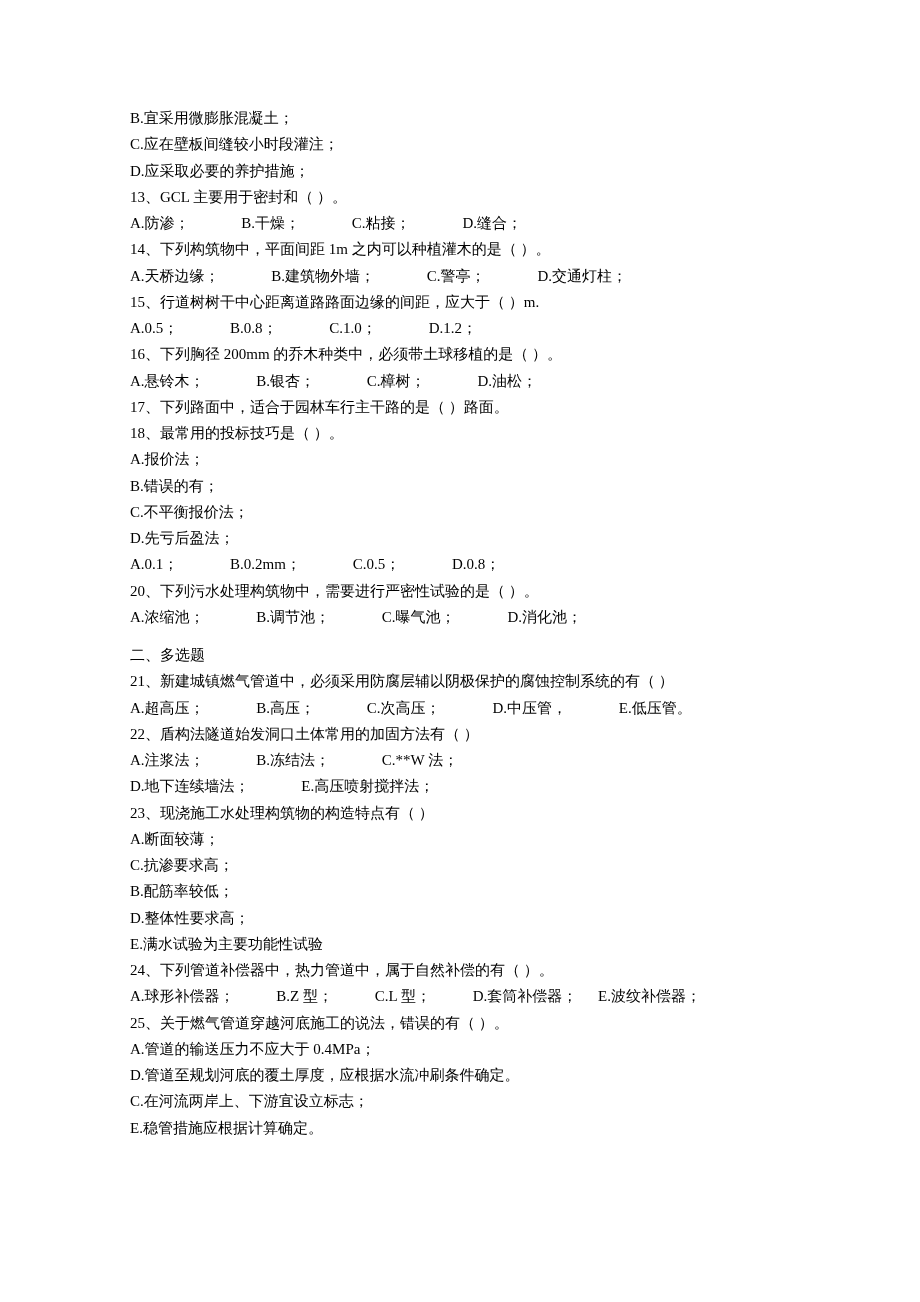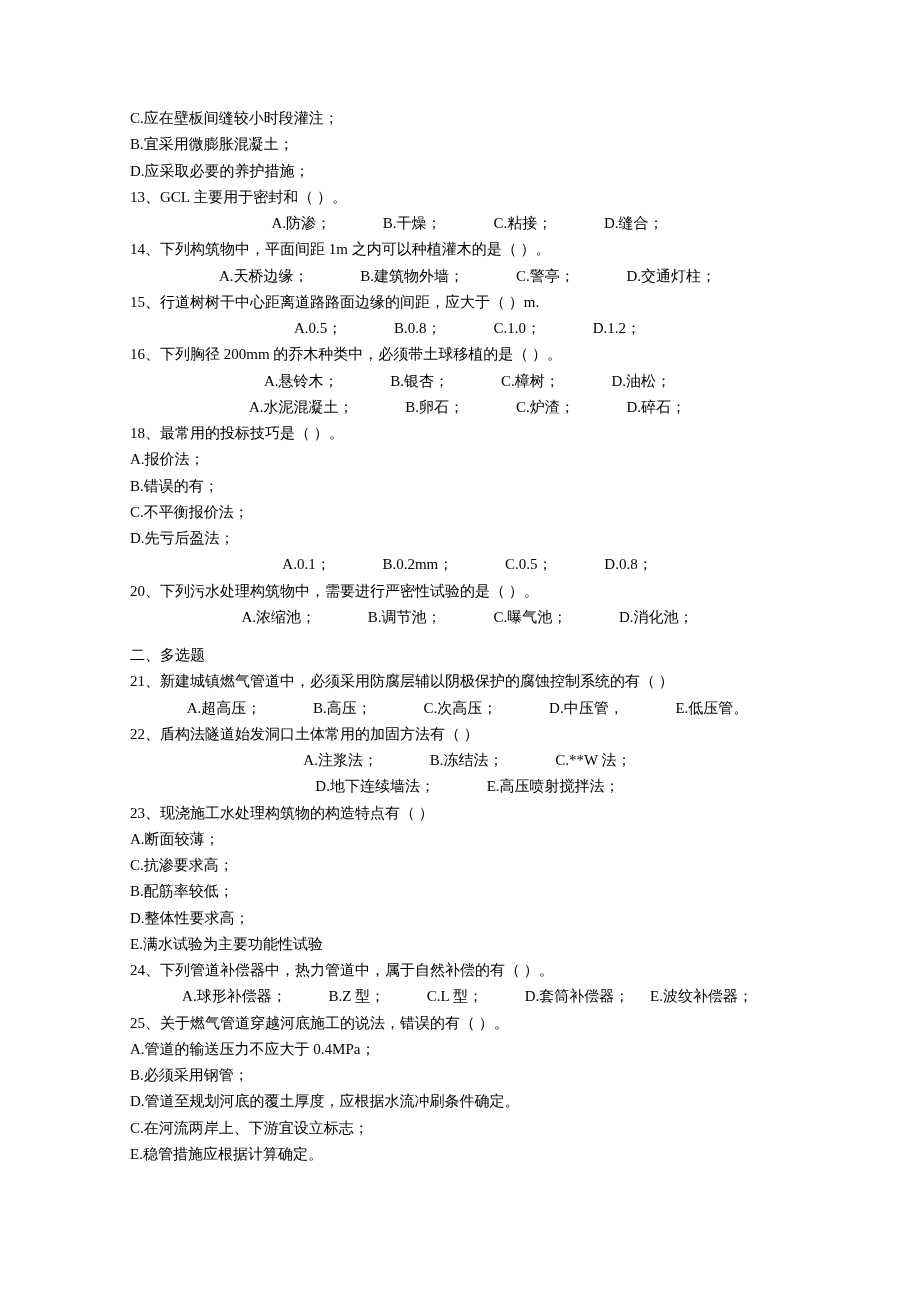--- a/index.html
+++ b/index.html
@@ -15,42 +15,41 @@
     width: 920px;
     min-height: 1302px;
     padding: 105px 115px 80px 130px;
     box-sizing: border-box;
   }
   .q-text {
     margin: 0;
   }
   .opts {
     margin: 0;
-    text-align: center;
   }
   .opt-item {
     display: inline;
     margin-right: 48px;
     white-space: nowrap;
   }
   .opt-item:last-child {
     margin-right: 0;
   }
   .section-head {
     font-weight: normal;
     margin-top: 12px;
   }
 </style>
 </head>
 <body>
 
 <div class="page">
 
+  <p class="q-text">B.宜采用微膨胀混凝土；</p>
   <p class="q-text">C.应在壁板间缝较小时段灌注；</p>
-  <p class="q-text">B.宜采用微膨胀混凝土；</p>
   <p class="q-text">D.应采取必要的养护措施；</p>
 
   <p class="q-text">13、GCL 主要用于密封和（ ）。</p>
   <p class="opts">
     <span class="opt-item">A.防渗；</span>
     <span class="opt-item">B.干燥；</span>
     <span class="opt-item">C.粘接；</span>
     <span class="opt-item">D.缝合；</span>
   </p>
 
@@ -71,26 +70,21 @@
   </p>
 
   <p class="q-text">16、下列胸径 200mm 的乔木种类中，必须带土球移植的是（ ）。</p>
   <p class="opts">
     <span class="opt-item">A.悬铃木；</span>
     <span class="opt-item">B.银杏；</span>
     <span class="opt-item">C.樟树；</span>
     <span class="opt-item">D.油松；</span>
   </p>
 
-  <p class="opts">
-    <span class="opt-item">A.水泥混凝土；</span>
-    <span class="opt-item">B.卵石；</span>
-    <span class="opt-item">C.炉渣；</span>
-    <span class="opt-item">D.碎石；</span>
-  </p>
+  <p class="q-text">17、下列路面中，适合于园林车行主干路的是（ ）路面。</p>
 
   <p class="q-text">18、最常用的投标技巧是（ ）。</p>
   <p class="q-text">A.报价法；</p>
   <p class="q-text">B.错误的有；</p>
   <p class="q-text">C.不平衡报价法；</p>
   <p class="q-text">D.先亏后盈法；</p>
 
   <p class="opts">
     <span class="opt-item">A.0.1；</span>
     <span class="opt-item">B.0.2mm；</span>
@@ -139,18 +133,17 @@
   <p class="opts">
     <span class="opt-item" style="margin-right:38px">A.球形补偿器；</span>
     <span class="opt-item" style="margin-right:38px">B.Z 型；</span>
     <span class="opt-item" style="margin-right:38px">C.L 型；</span>
     <span class="opt-item" style="margin-right:17px">D.套筒补偿器；</span>
     <span class="opt-item">E.波纹补偿器；</span>
   </p>
 
   <p class="q-text">25、关于燃气管道穿越河底施工的说法，错误的有（ ）。</p>
   <p class="q-text">A.管道的输送压力不应大于 0.4MPa；</p>
-  <p class="q-text">B.必须采用钢管；</p>
   <p class="q-text">D.管道至规划河底的覆土厚度，应根据水流冲刷条件确定。</p>
   <p class="q-text">C.在河流两岸上、下游宜设立标志；</p>
   <p class="q-text">E.稳管措施应根据计算确定。</p>
 
 </div>
 
 </body></html>

